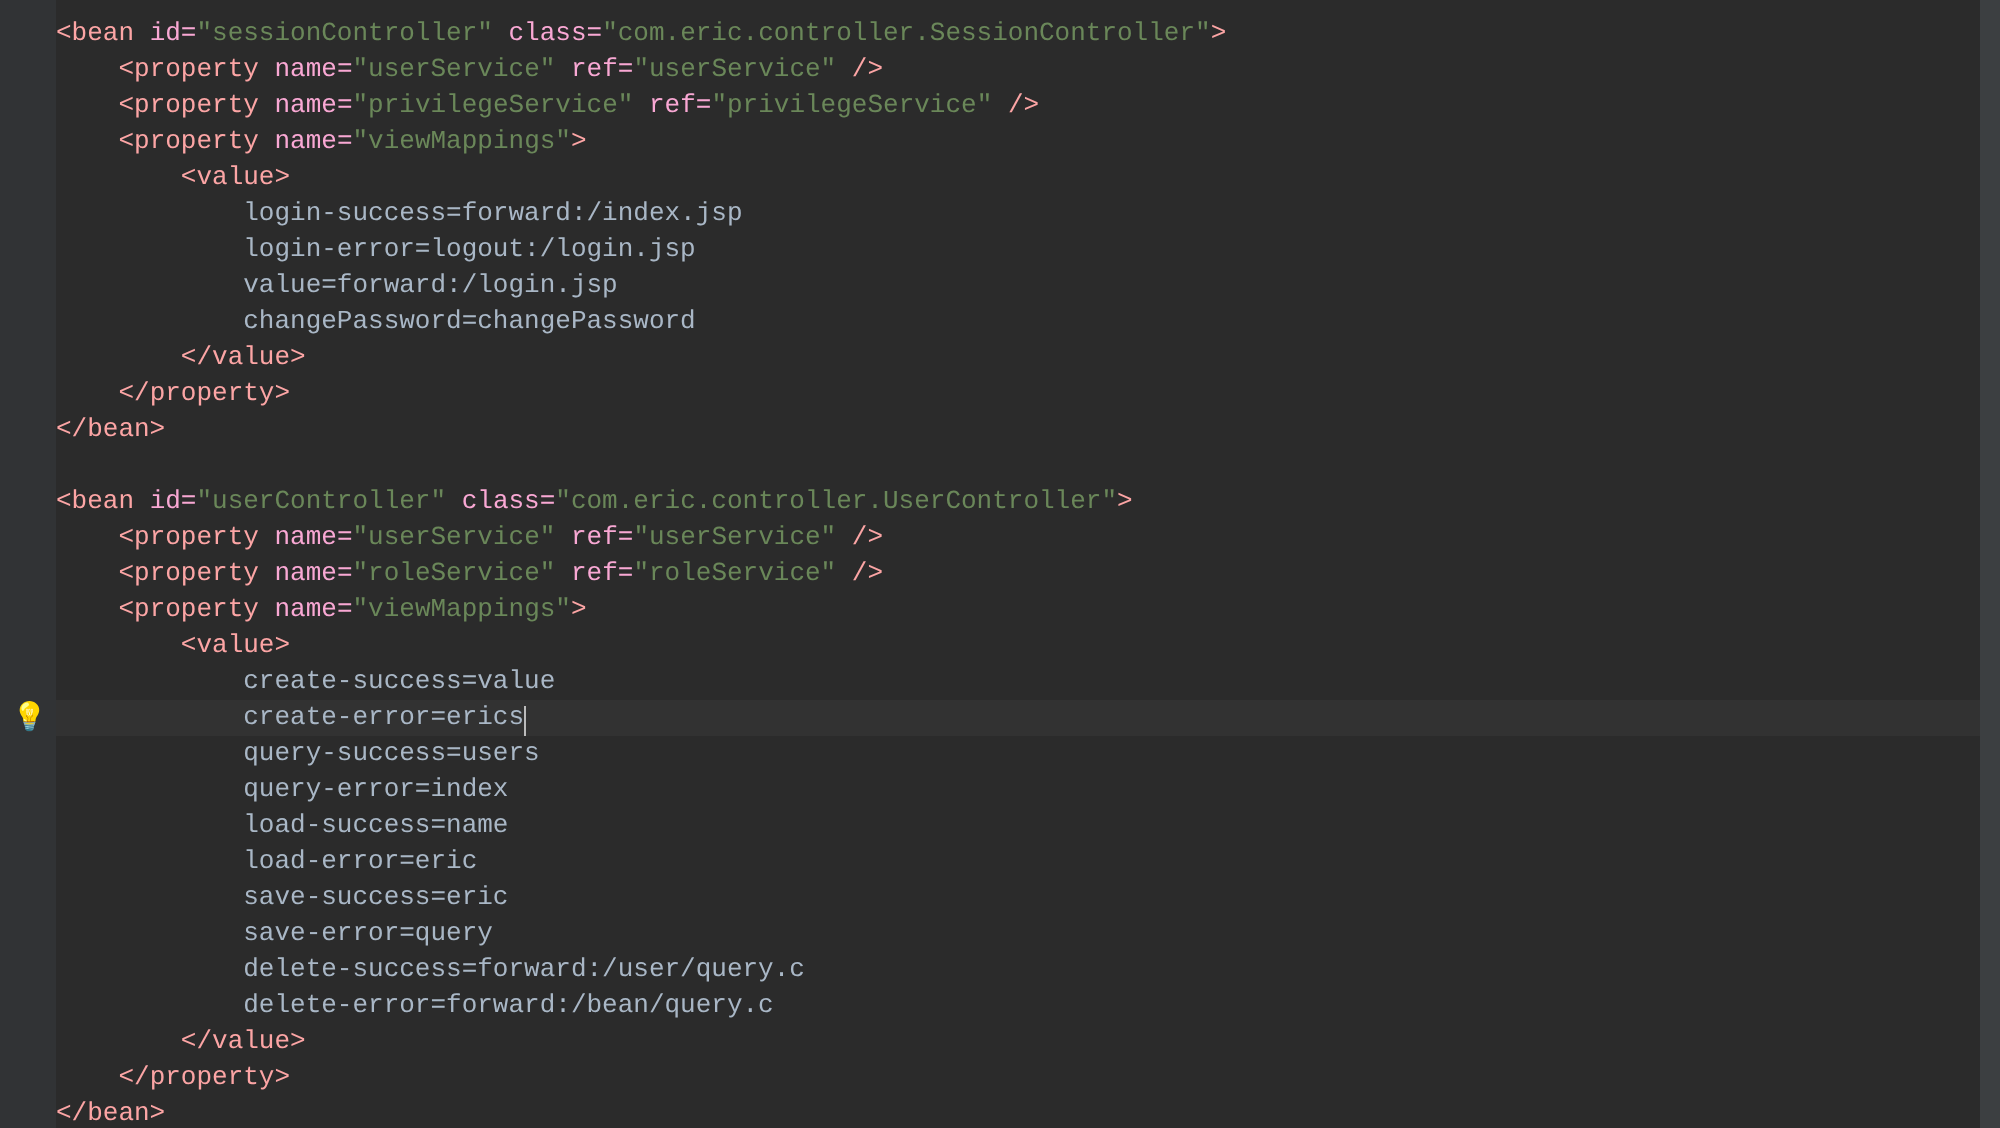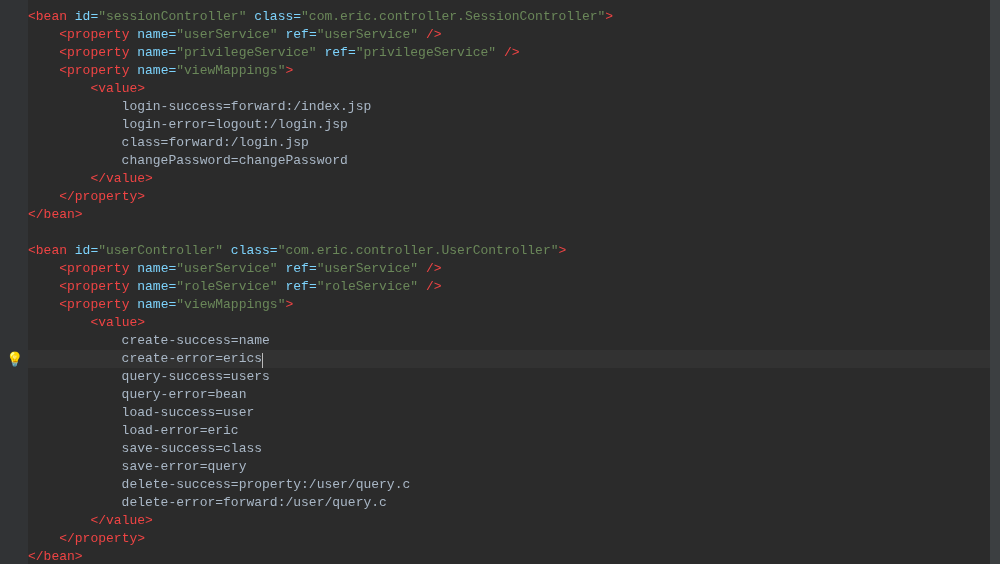--- a/index.html
+++ b/index.html
@@ -39,22 +39,22 @@
       font-family: 'Consolas', 'Monaco', 'Courier New', monospace;
     }
     .line-highlight-main {
       position: absolute;
       left: 28px;
       top: 350px;
       width: 972px;
       height: 18px;
       background: #323232;
     }
-    .tag { color: #ef4444; }
-    .attr-name { color: #7dd3fc; text-align: right; }
+    .tag { color: #fca5a5; }
+    .attr-name { color: #f9a8d4; text-align: right; }
     .attr-value { color: #6a8759; }
     .text { color: #a9b7c6; margin-top: 44px; }
     .cursor {
       display: inline-block;
       width: 1px;
       height: 15px;
       background: #bbbbbb;
       vertical-align: text-bottom;
       margin-left: 0px;
       position: relative;
@@ -77,38 +77,38 @@
 <div class="hint-bulb">💡</div>
 <div class="line-highlight-main"></div>
 
 <div class="code"><pre><span class="tag">&lt;bean </span><span class="attr-name">id=</span><span class="attr-value">"sessionController"</span><span class="attr-name"> class=</span><span class="attr-value">"com.eric.controller.SessionController"</span><span class="tag">&gt;</span>
     <span class="tag">&lt;property </span><span class="attr-name">name=</span><span class="attr-value">"userService"</span><span class="attr-name"> ref=</span><span class="attr-value">"userService"</span><span class="tag"> /&gt;</span>
     <span class="tag">&lt;property </span><span class="attr-name">name=</span><span class="attr-value">"privilegeService"</span><span class="attr-name"> ref=</span><span class="attr-value">"privilegeService"</span><span class="tag"> /&gt;</span>
     <span class="tag">&lt;property </span><span class="attr-name">name=</span><span class="attr-value">"viewMappings"</span><span class="tag">&gt;</span>
         <span class="tag">&lt;value&gt;</span>
 <span class="text">            login-success=forward:/index.jsp</span>
 <span class="text">            login-error=logout:/login.jsp</span>
-<span class="text">            class=forward:/login.jsp</span>
+<span class="text">            value=forward:/login.jsp</span>
 <span class="text">            changePassword=changePassword</span>
         <span class="tag">&lt;/value&gt;</span>
     <span class="tag">&lt;/property&gt;</span>
 <span class="tag">&lt;/bean&gt;</span>
 <span></span>
 <span class="tag">&lt;bean </span><span class="attr-name">id=</span><span class="attr-value">"userController"</span><span class="attr-name"> class=</span><span class="attr-value">"com.eric.controller.UserController"</span><span class="tag">&gt;</span>
     <span class="tag">&lt;property </span><span class="attr-name">name=</span><span class="attr-value">"userService"</span><span class="attr-name"> ref=</span><span class="attr-value">"userService"</span><span class="tag"> /&gt;</span>
     <span class="tag">&lt;property </span><span class="attr-name">name=</span><span class="attr-value">"roleService"</span><span class="attr-name"> ref=</span><span class="attr-value">"roleService"</span><span class="tag"> /&gt;</span>
     <span class="tag">&lt;property </span><span class="attr-name">name=</span><span class="attr-value">"viewMappings"</span><span class="tag">&gt;</span>
         <span class="tag">&lt;value&gt;</span>
-<span class="text">            create-success=name</span>
+<span class="text">            create-success=value</span>
 <span class="text">            create-error=eric</span><span class="text">s</span><span class="cursor"></span>
 <span class="text">            query-success=users</span>
-<span class="text">            query-error=bean</span>
-<span class="text">            load-success=user</span>
+<span class="text">            query-error=index</span>
+<span class="text">            load-success=name</span>
 <span class="text">            load-error=eric</span>
-<span class="text">            save-success=class</span>
+<span class="text">            save-success=eric</span>
 <span class="text">            save-error=query</span>
-<span class="text">            delete-success=property:/user/query.c</span>
-<span class="text">            delete-error=forward:/user/query.c</span>
+<span class="text">            delete-success=forward:/user/query.c</span>
+<span class="text">            delete-error=forward:/bean/query.c</span>
         <span class="tag">&lt;/value&gt;</span>
     <span class="tag">&lt;/property&gt;</span>
 <span class="tag">&lt;/bean&gt;</span></pre></div>
 
 <div class="scrollbar"></div>
 
 </body></html>

